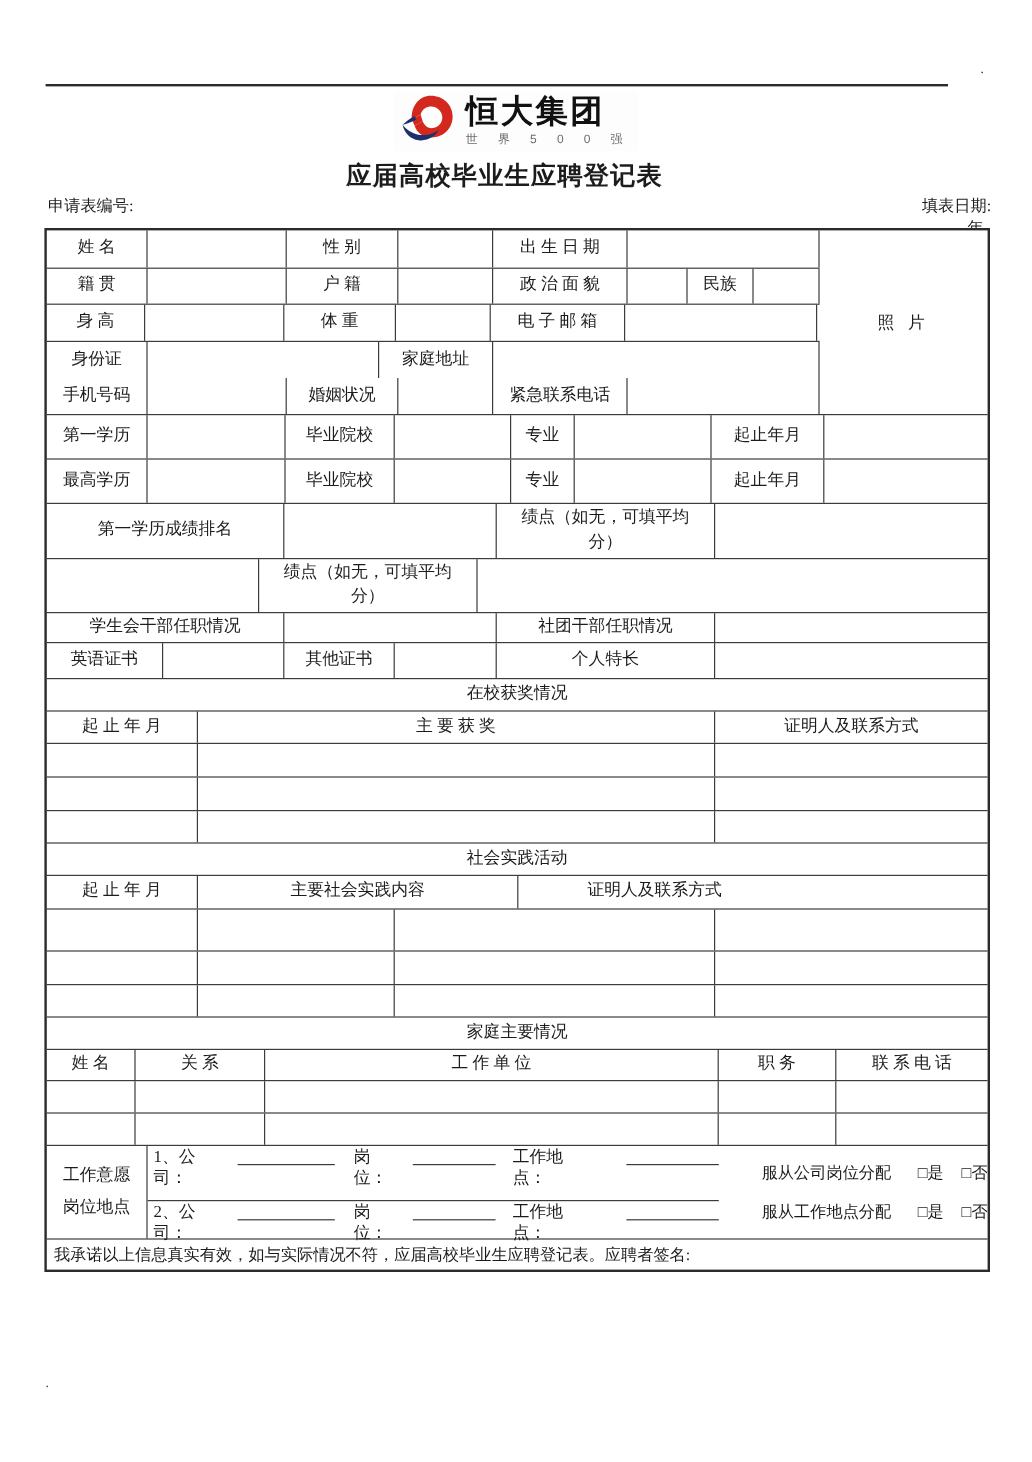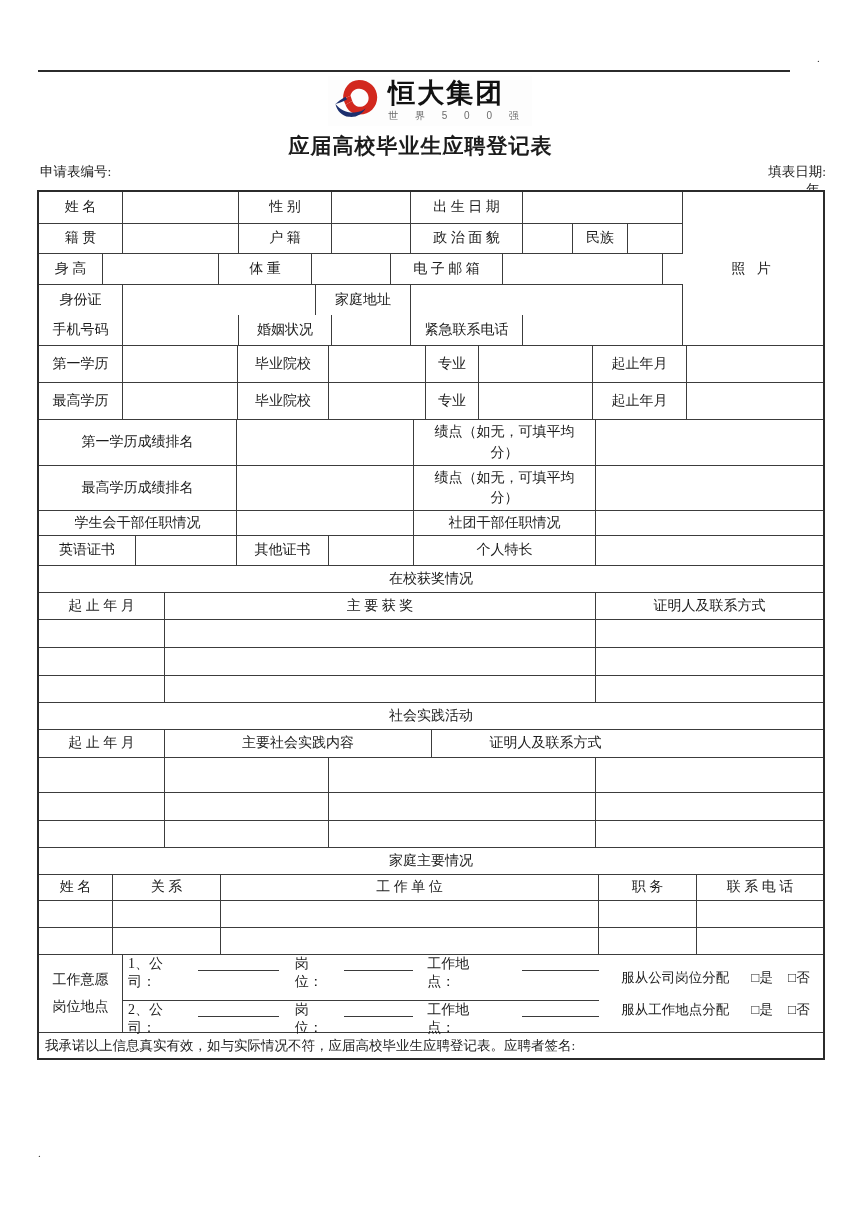--- a/index.html
+++ b/index.html
@@ -97,21 +97,21 @@
           <div class="c" style="width:84px">籍  贯</div>
           <div class="c" style="width:116px"></div>
           <div class="c" style="width:93px">户  籍</div>
           <div class="c" style="width:79px"></div>
           <div class="c" style="width:112px">政 治 面 貌</div>
           <div class="c" style="width:50px"></div>
           <div class="c" style="width:55px">民族</div>
           <div class="c" style="width:55px"></div>
         </div>
         <div class="row" style="height:31px">
-          <div class="c" style="width:64px">身  高</div>
+          <div class="c" style="width:82px">身  高</div>
           <div class="c" style="width:116px"></div>
           <div class="c" style="width:93px">体  重</div>
           <div class="c" style="width:79px"></div>
           <div class="c" style="width:112px">电 子 邮 箱</div>
           <div class="c" style="width:160px"></div>
         </div>
         <div class="row" style="height:30px;border-bottom:none">
           <div class="c" style="width:84px">身份证</div>
           <div class="c" style="width:193px"></div>
           <div class="c" style="width:95px">家庭地址</div>
@@ -151,21 +151,20 @@
       <div class="c last" style="width:136px"></div>
     </div>
 
     <div class="row" style="height:46px">
       <div class="c" style="width:198px">第一学历成绩排名</div>
       <div class="c" style="width:177px"></div>
       <div class="c wrap2" style="width:182px">绩点（如无，可填平均分）</div>
       <div class="c last" style="width:227px"></div>
     </div>
     <div class="row" style="height:45px">
-      <div class="c" style="width:198px">最高学历成绩排名</div>
       <div class="c" style="width:177px"></div>
       <div class="c wrap2" style="width:182px">绩点（如无，可填平均分）</div>
       <div class="c last" style="width:227px"></div>
     </div>
 
     <div class="row" style="height:25px">
       <div class="c" style="width:198px">学生会干部任职情况</div>
       <div class="c" style="width:177px"></div>
       <div class="c" style="width:182px">社团干部任职情况</div>
       <div class="c last" style="width:227px"></div>
@@ -272,21 +271,21 @@
         </div>
         <div class="workline" style="height:31px">
           <span>2、公司：</span>
           <span class="u" style="width:82px;margin-left:8px;margin-right:16px"></span>
           <span>岗位：</span>
           <span class="u" style="width:70px;margin-left:8px;margin-right:14px"></span>
           <span>工作地点：</span>
           <span class="u" style="width:78px;margin-left:26px"></span>
         </div>
       </div>
-      <div class="c last colblock" style="width:224px;justify-content:space-evenly;align-items:center">
+      <div class="c last colblock" style="width:224px;justify-content:space-evenly;align-items:flex-end">
         <div class="obey-line">
           <span>服从公司岗位分配</span>
           <span class="obey-yes">□是</span>
           <span class="obey-no">□否</span>
         </div>
         <div class="obey-line">
           <span>服从工作地点分配</span>
           <span class="obey-yes">□是</span>
           <span class="obey-no">□否</span>
         </div>

